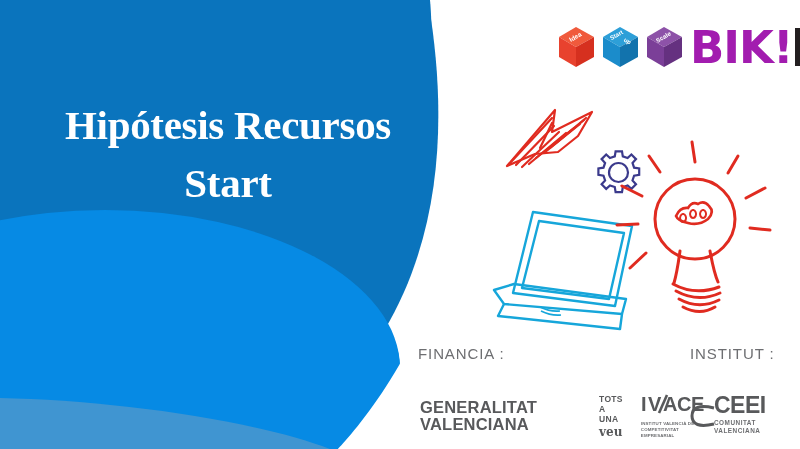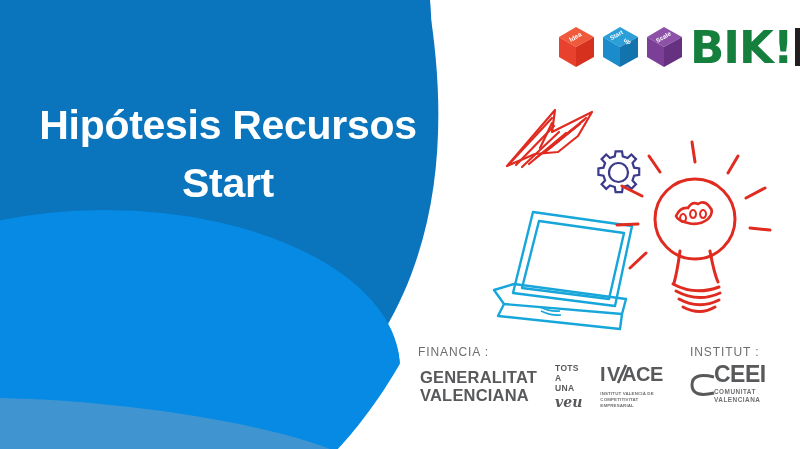--- a/index.html
+++ b/index.html
@@ -27,38 +27,38 @@
     left: 18px;
     top: 96px;
     width: 420px;
     text-align: center;
     color: #ffffff;
     font-size: 41px;
     font-weight: bold;
     line-height: 1.42;
     letter-spacing: -0.3px;
   }
-  .title-line { display: block; white-space: nowrap; }
+  .title-line { display: block; white-space: nowrap; font-family: Liberation Serif, serif; }
 
   
   .bik-logo {
     position: absolute;
     left: 556px;
     top: 18px;
     width: 232px;
     height: 58px;
     display: flex;
     align-items: center;
   }
   .cubes { display: flex; align-items: center; gap: 2px; }
   .bik-word {
     font-family: "DejaVu Sans", sans-serif;
     font-size: 45px;
     font-weight: bold;
-    color: #15803d;
+    color: #a21caf;
     letter-spacing: -1px;
     line-height: 1;
     margin-left: 4px;
   }
   .ceei-vert {
     margin-left: 3px;
     background: #231f20;
     color: #ffffff;
     font-size: 9px;
     font-weight: bold;
@@ -90,25 +90,25 @@
     top: 345px;
     width: 245px;
   }
   .footer-organiza {
     position: absolute;
     left: 690px;
     top: 345px;
     width: 108px;
   }
   .footer-label {
-    font-size: 12px;
+    font-size: 15px;
     color: #6d6e71;
     letter-spacing: 0.9px;
     font-family: "Liberation Sans", sans-serif;
-    margin-bottom: 4px;
+    margin-bottom: 32px;
   }
   .logo-row { display: flex; align-items: center; gap: 2px; }
   .gv-text {
     font-size: 16.5px;
     font-weight: bold;
     color: #58595b;
     line-height: 1.06;
     letter-spacing: 0.2px;
   }
   .gv-divider {
@@ -116,27 +116,26 @@
     height: 30px;
     background: #8a8c8e;
     margin: 0 7px;
   }
   .tots {
     font-size: 8.5px;
     font-weight: bold;
     color: #58595b;
     line-height: 1.2;
     letter-spacing: 0.3px;
+    margin-left: 44px;
   }
   .tots .veu {
     font-family: "DejaVu Serif", serif;
-    font-style: italic;
-    font-size: 14px;
+    font-size: 12px;
     letter-spacing: 0;
-    text-align: right;
   }
   .ivace-wrap { margin-left: 16px; }
   .ivace-word {
     font-size: 21px;
     font-weight: bold;
     color: #58595b;
     letter-spacing: -0.5px;
     line-height: 1;
     position: relative;
   }

